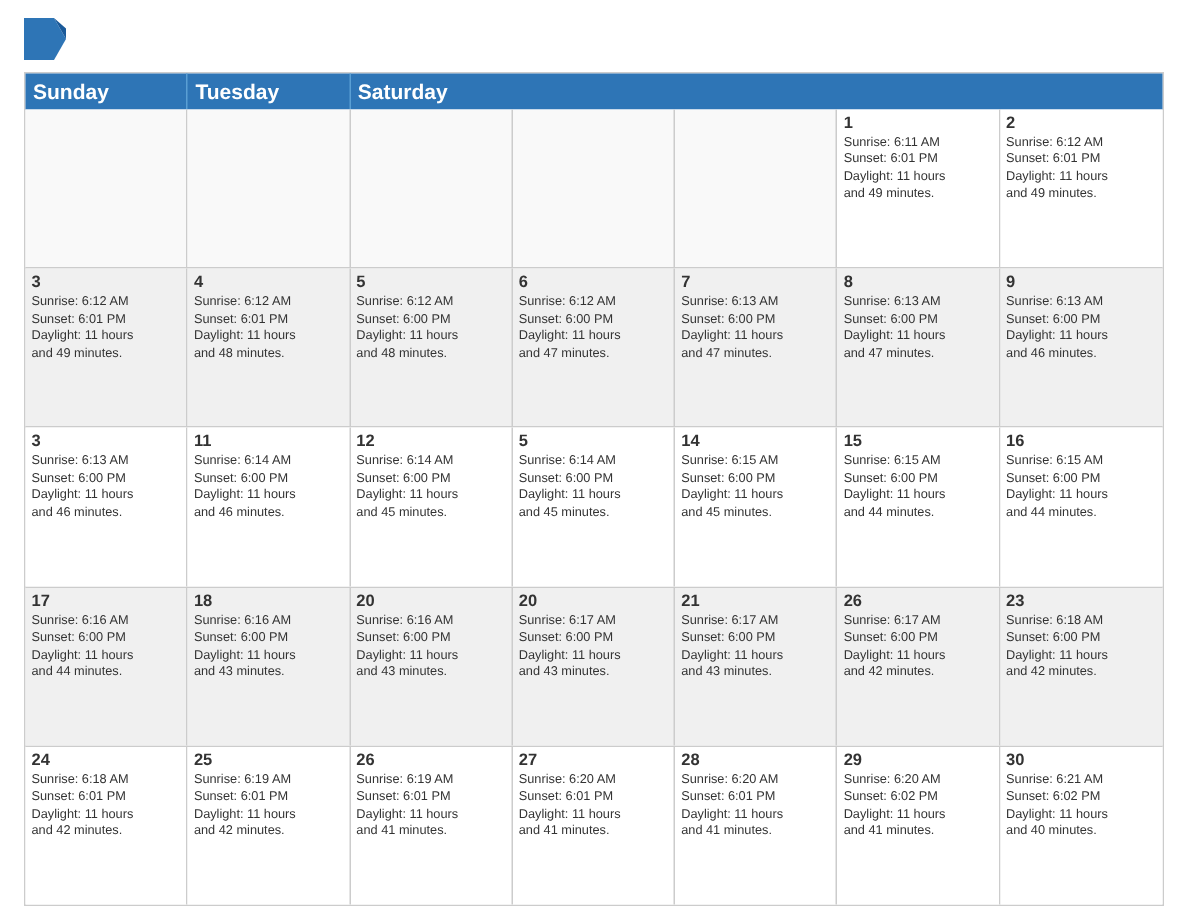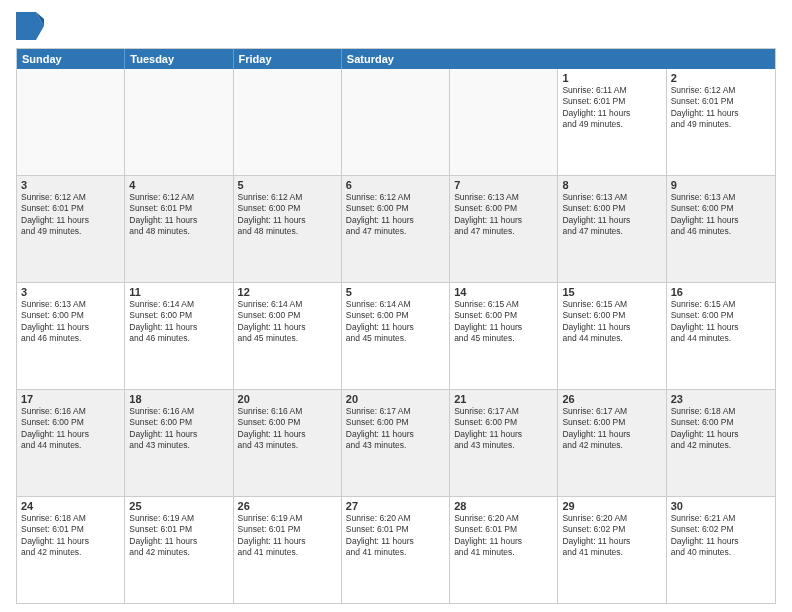--- a/index.html
+++ b/index.html
@@ -65,21 +65,21 @@
       display: flex;
       flex-direction: column;
     }
     .cal-header {
       display: grid;
       grid-template-columns: repeat(7, 1fr);
       background: #2e75b6;
     }
     .cal-header-cell {
       color: #fff;
-      font-size: 11px;
+      font-size: 14px;
       font-weight: bold;
       padding: 4px 5px;
       text-align: left;
       border-right: 1px solid #5a9fd4;
     }
     .cal-header-cell:last-child { border-right: none; }
     .cal-body {
       flex: 1;
       display: flex;
       flex-direction: column;
@@ -131,21 +131,20 @@
     <div class="title-block">
       <div class="month-title"></div>
       <div class="subtitle"></div>
     </div>
   </div>
 
   <div class="calendar">
     <div class="cal-header">
     <div class="cal-header-cell">Sunday</div>
         <div class="cal-header-cell">Tuesday</div>
-        <div class="cal-header-cell">Friday</div>
         <div class="cal-header-cell">Saturday</div>
       </div>
     <div class="cal-body">
     <div class="cal-row">
           <div class="cal-cell empty"></div>
           <div class="cal-cell empty"></div>
           <div class="cal-cell empty"></div>
           <div class="cal-cell empty"></div>
           <div class="cal-cell empty"></div>
           <div class="cal-cell">

